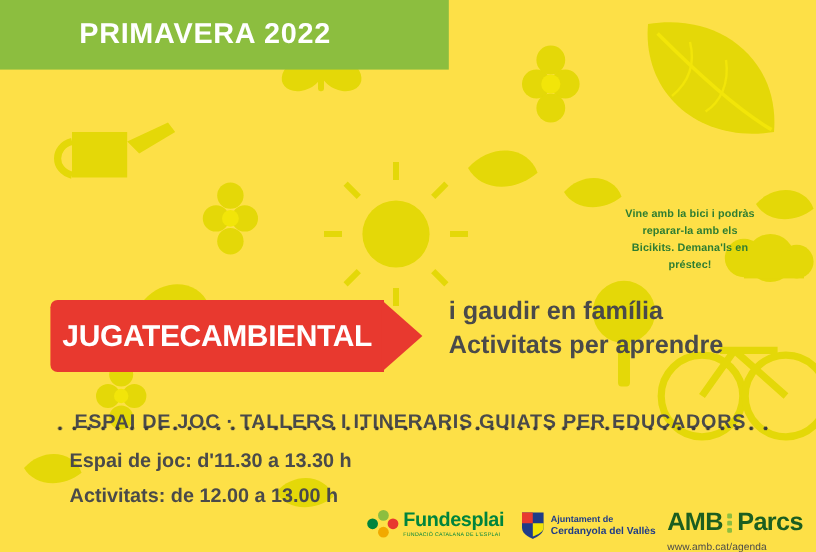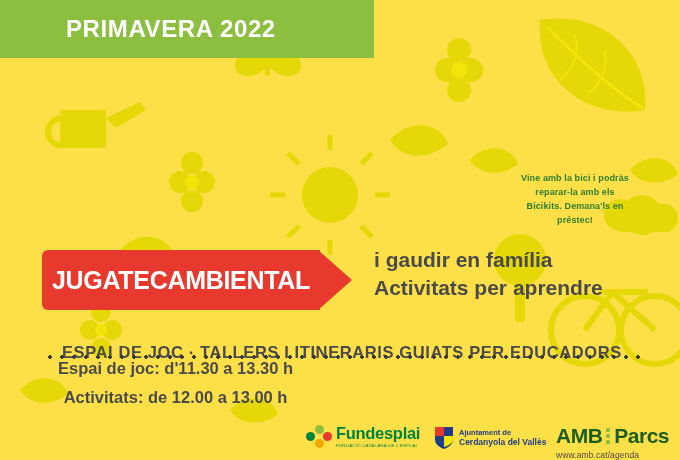--- a/index.html
+++ b/index.html
@@ -146,27 +146,26 @@
     width: 596px;
     height: 6px;
     background-image: radial-gradient(circle, #3a3a3a 1.6px, rgba(0,0,0,0) 1.7px);
     background-size: 12px 6px;
     background-repeat: repeat-x;
   }
 
   
   .schedule {
     position: absolute;
-    top: 354px;
+    top: 370px;
     left: 58px;
     color: #4A4A4A;
     font-size: 16.5px;
     font-weight: bold;
     line-height: 1.75;
-    text-align: center;
   }
 
   
   .logos {
     position: absolute;
     left: 0;
     top: 414px;
     width: 560px;
     height: 46px;
   }

